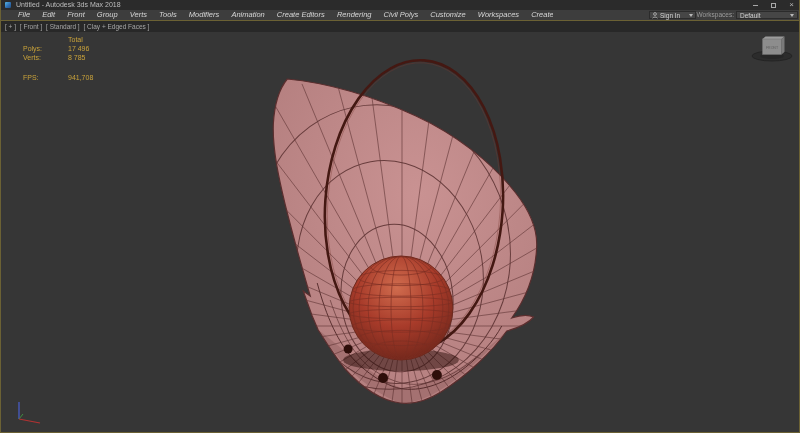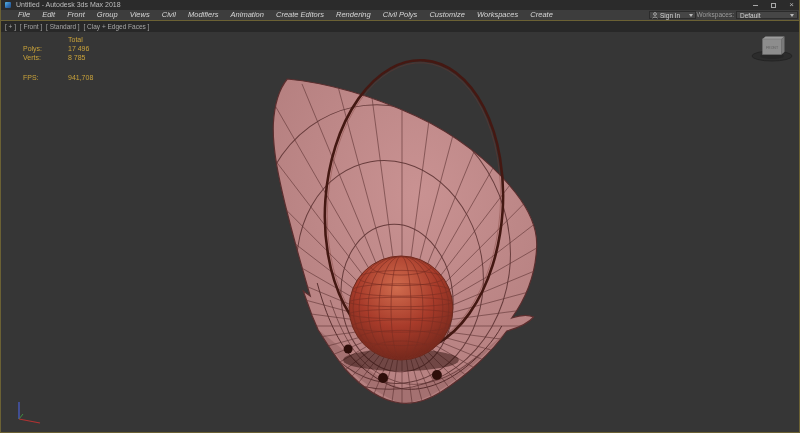--- a/index.html
+++ b/index.html
@@ -65,22 +65,22 @@
       <span class="wc-close">×</span>
     </span>
   </div>
 
   <div class="menubar">
     <span class="menu-items">
       <span class="menu-item">File</span>
       <span class="menu-item">Edit</span>
       <span class="menu-item">Front</span>
       <span class="menu-item">Group</span>
-      <span class="menu-item">Views</span>
-      <span class="menu-item">Civil</span>
+      <span class="menu-item">Verts</span>
+      <span class="menu-item">Tools</span>
       <span class="menu-item">Modifiers</span>
       <span class="menu-item">Animation</span>
       <span class="menu-item">Create Editors</span>
       <span class="menu-item">Rendering</span>
       <span class="menu-item">Civil Polys</span>
       <span class="menu-item">Customize</span>
       <span class="menu-item">Workspaces</span>
       <span class="menu-item">Create</span>
       
       

